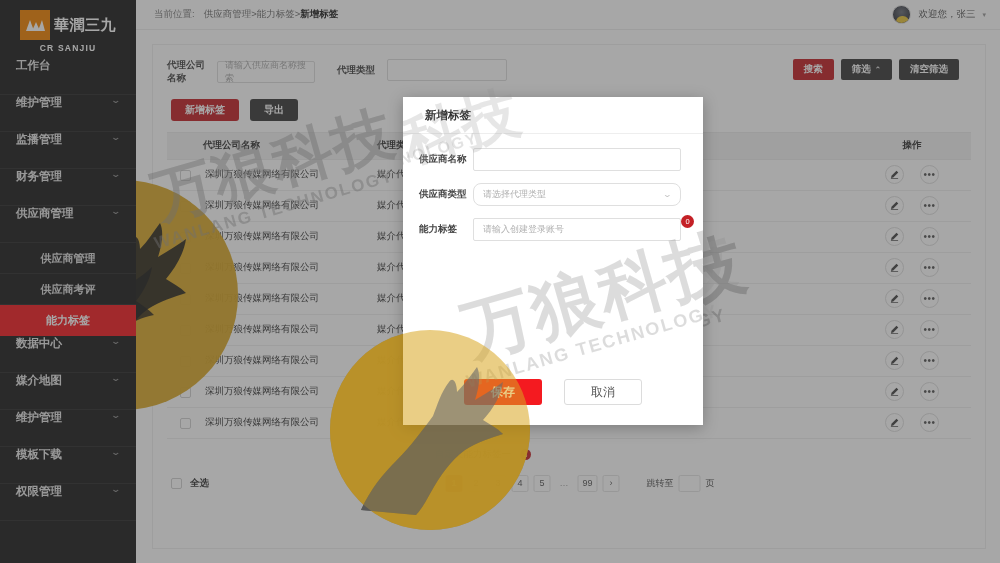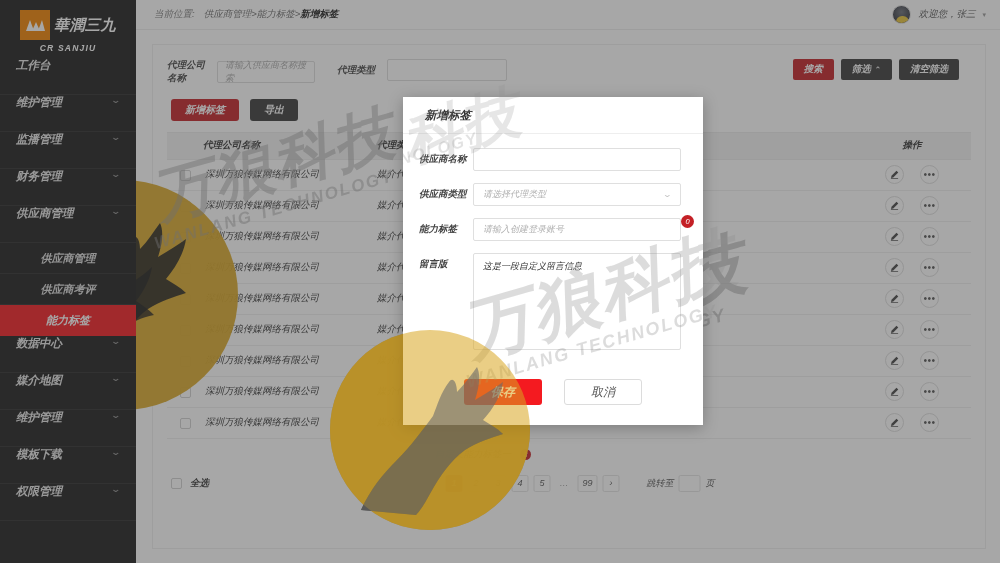--- a/index.html
+++ b/index.html
@@ -8,21 +8,20 @@
     overflow: hidden;
     font-family: "Liberation Sans", "DejaVu Sans", sans-serif;
     background: #ffffff;
   }
 
   #app {
     position: relative;
     width: 1000px; height: 563px;
     display: flex;
     background: #4c1d95;
-    font-style: italic;
   }
 
   
   .sidebar {
     width: 136px; height: 563px;
     background: #1c1c1c;
     flex: 0 0 136px;
     position: relative;
     z-index: 5;
   }
@@ -290,21 +289,21 @@
   }
   .fctl { flex: 1 1 auto; position: relative; }
   .m-input {
     height: 23px; width: 100%;
     border: 1px solid #dfdfdf; border-radius: 2px;
     background: #fff; font-size: 9px; color: #b0b0b0;
     display: flex; align-items: center; padding: 0 9px;
   }
   .m-select {
     height: 23px; width: 100%;
-    border: 1px solid #dfdfdf; border-radius: 2px;
+    border: 1px solid #dfdfdf; border-radius: 8px;
     background: #fff; font-size: 9px; color: #b0b0b0;
     display: flex; align-items: center; justify-content: space-between;
     padding: 0 9px; cursor: pointer;
   }
   .m-select .cv { color: #c4c4c4; font-size: 8px; transform: scaleX(1.5); }
   .m-textarea {
     height: 97px; width: 100%;
     border: 1px solid #dfdfdf; border-radius: 2px;
     background: #fff; font-size: 9px; color: #333;
     padding: 6px 9px;
@@ -723,26 +722,20 @@
       <div class="frow">
         <div class="frow-lab">能力标签</div>
         <div class="fctl">
           <div class="m-input">
             <span>请输入创建登录账号</span>
           </div>
           <span class="badge-float">0</span>
         </div>
       </div>
 
-      <div class="frow">
-        <div class="frow-lab">留言版</div>
-        <div class="fctl">
-          <div class="m-textarea">这是一段自定义留言信息</div>
-        </div>
-      </div>
 
     </div>
     <div class="modal-foot">
       <div class="mbtn mbtn-save">保存</div>
       <div class="mbtn mbtn-cancel">取消</div>
     </div>
   </div>
 
   <div class="wm wm-text" style="left:460px; top:250px; font-size:68px; opacity:0.30; z-index:70; color:#8f8f8f;">万狼科技</div>
   <div class="wm wm-text" style="left:462px; top:336px; font-size:18px; opacity:0.30; z-index:70; color:#8f8f8f;">WANLANG TECHNOLOGY</div>

